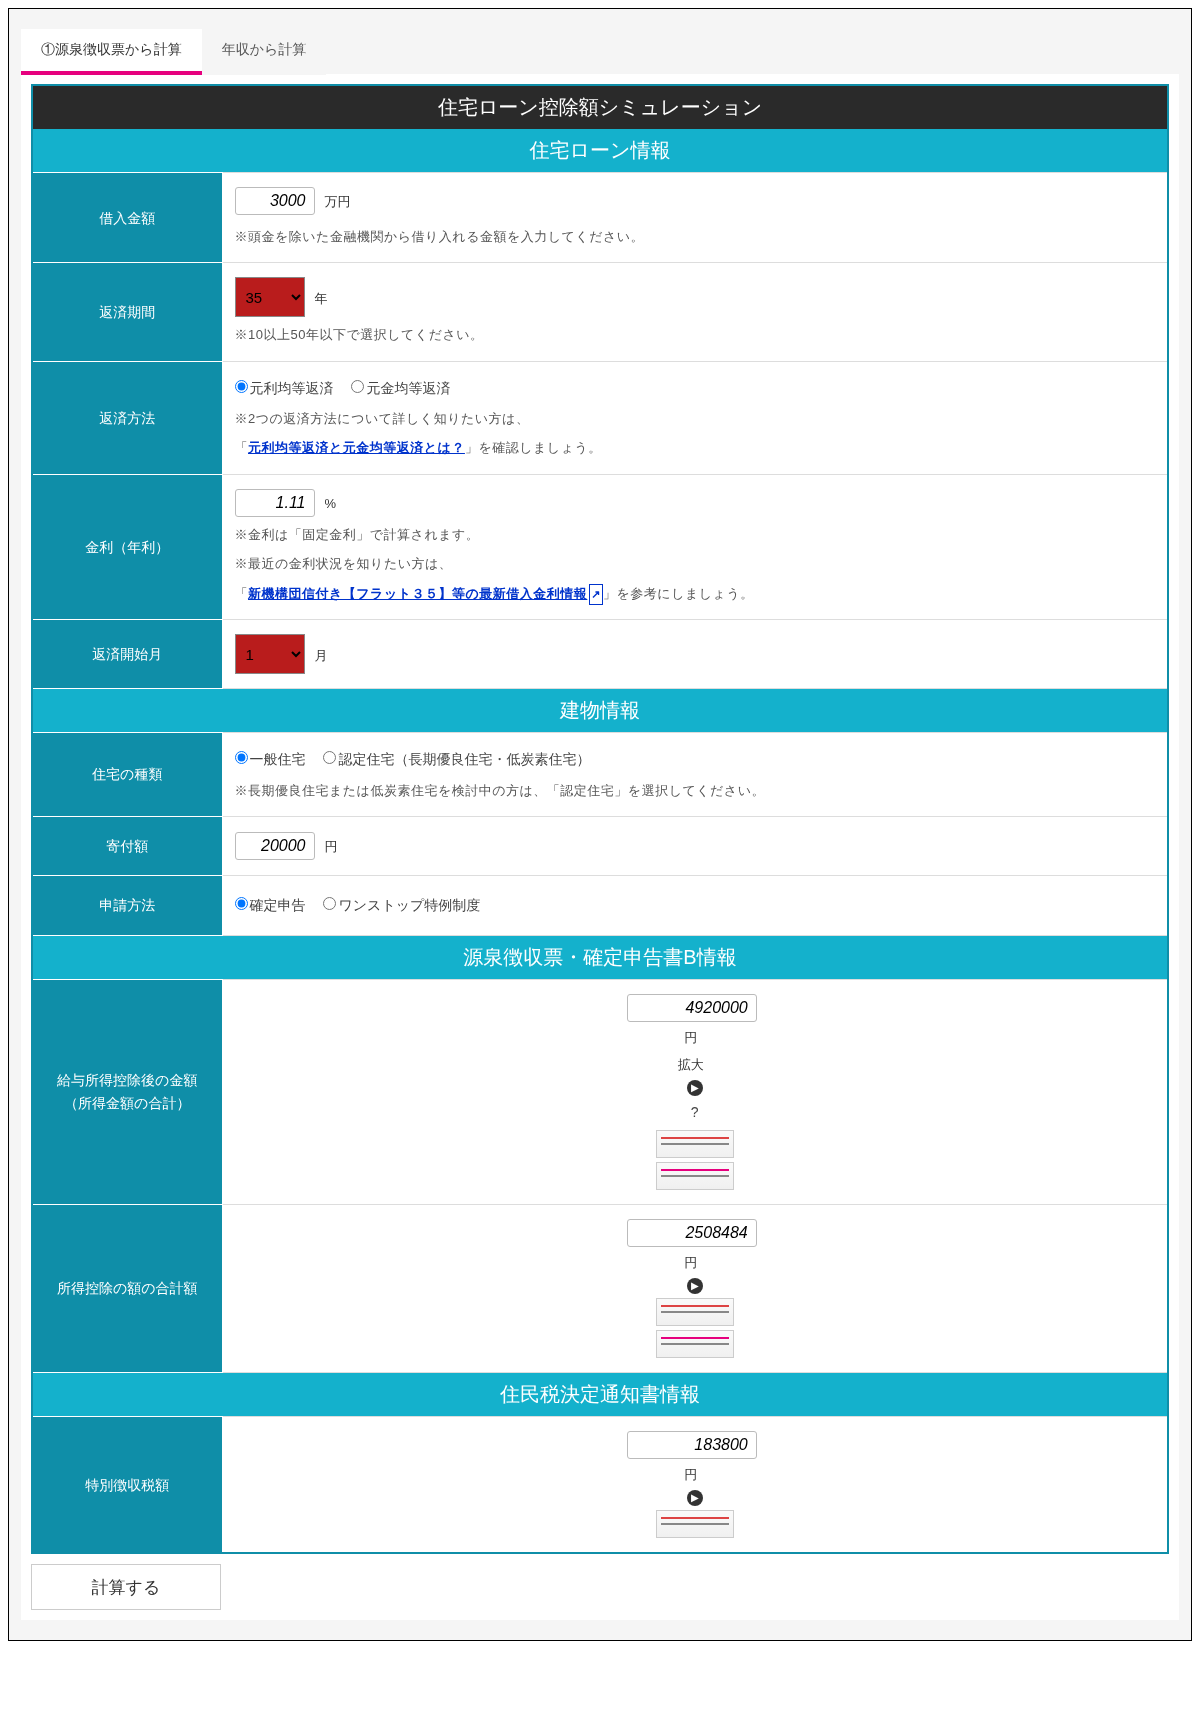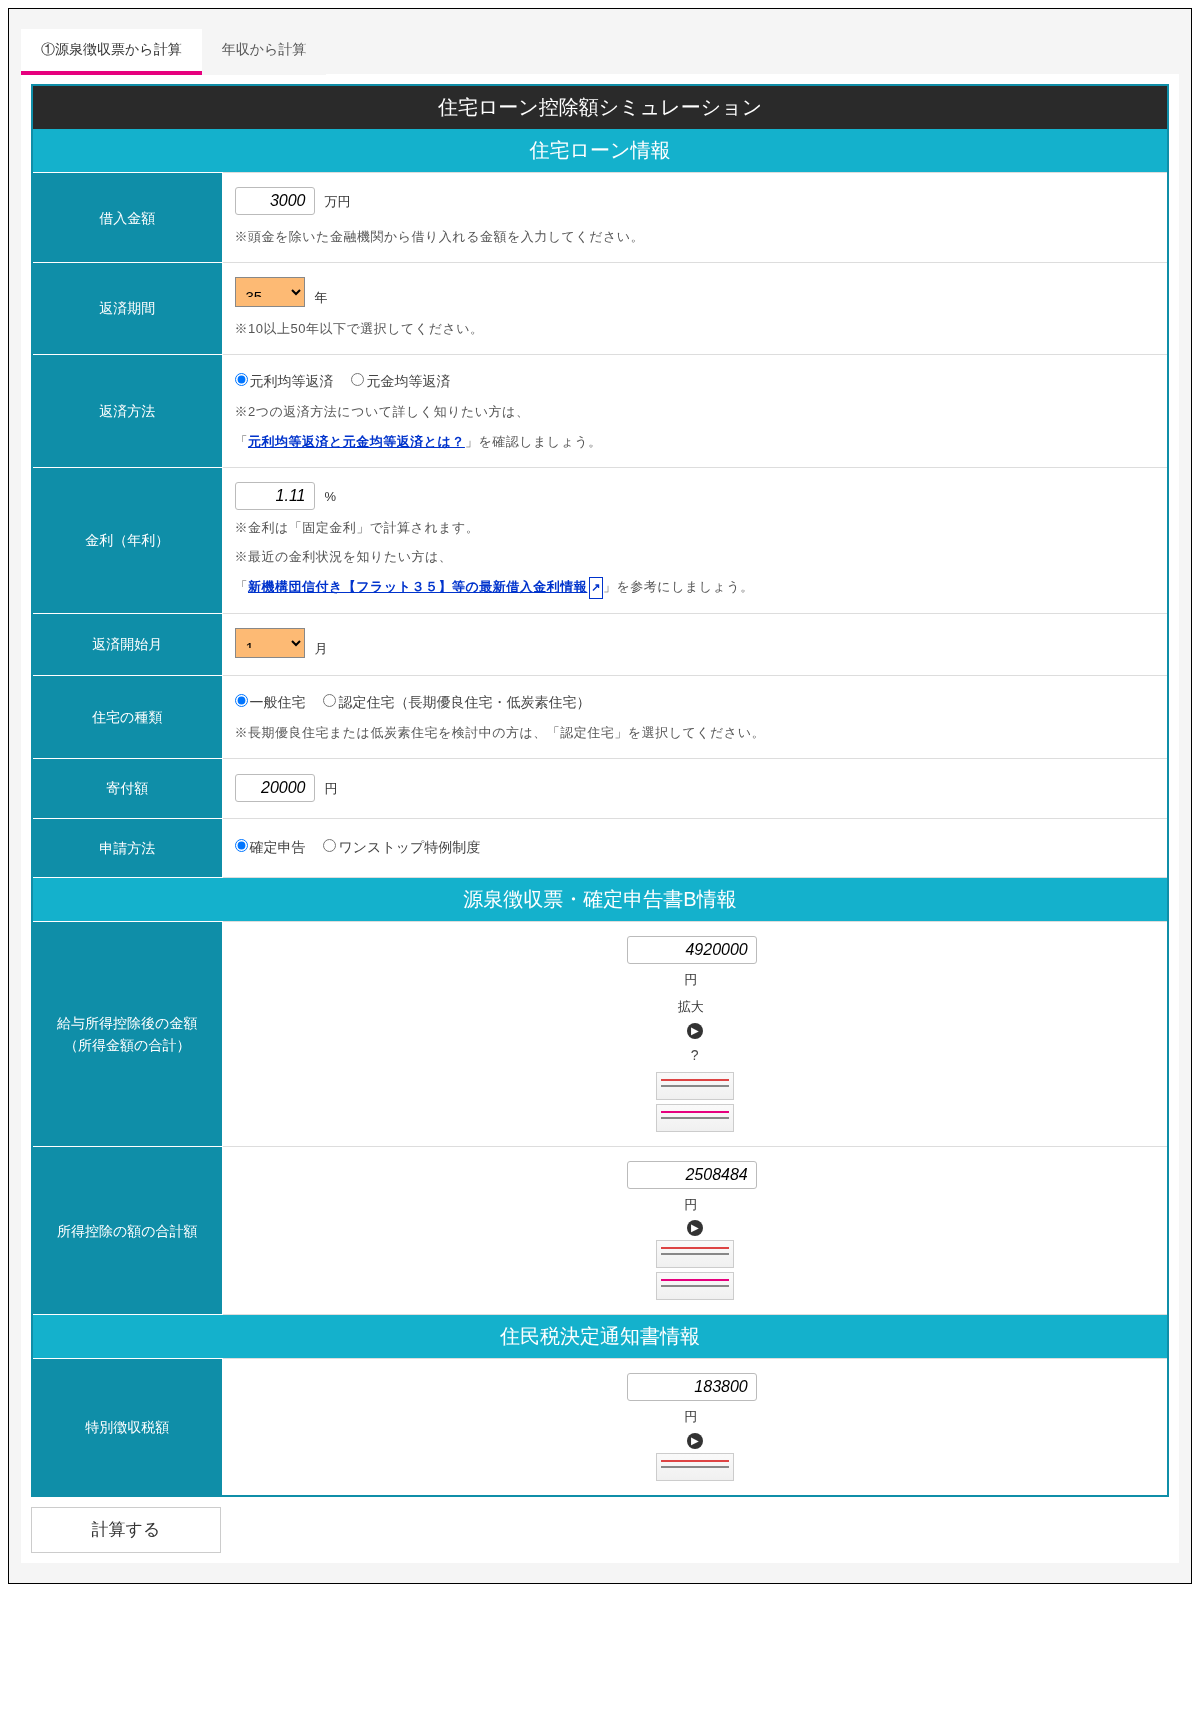--- a/index.html
+++ b/index.html
@@ -84,25 +84,25 @@
     border: 1px solid #bbb;
     border-radius: 3px;
     margin-right: 6px;
     font-style: italic;
   }
   input[type="text"].num.wide {
     width: 130px;
   }
   select.sel {
     width: 70px;
-    height: 30px;
+    height: 40px;
     font-size: 15px;
-    padding: 9px 6px;
+    padding: 2px 6px;
     border: 1px solid #888;
-    background: #fdba74;
+    background: #b91c1c;
     margin-right: 6px;
   }
   .unit {
     font-size: 13px;
     color: #333;
     margin-right: 8px;
   }
   .note {
     display: block;
     margin-top: 10px;
@@ -247,20 +247,23 @@
       <tr>
         <td class="label">返済開始月</td>
         <td class="value">
           <select class="sel">
             <option>1</option>
           </select>
           <span class="unit">月</span>
         </td>
       </tr>
 
+      <tr class="section-row">
+            <td colspan="2">建物情報</td>
+          </tr>
 
       <tr>
         <td class="label">住宅の種類</td>
         <td class="value">
           <div class="radio-group">
             <label><input type="radio" name="h" checked="" style=""><span>一般住宅</span></label>
             <label><input type="radio" name="h" style=""><span>認定住宅（長期優良住宅・低炭素住宅）</span></label>
           </div>
           <span class="note tight">※長期優良住宅または低炭素住宅を検討中の方は、「認定住宅」を選択してください。</span>
         </td>

